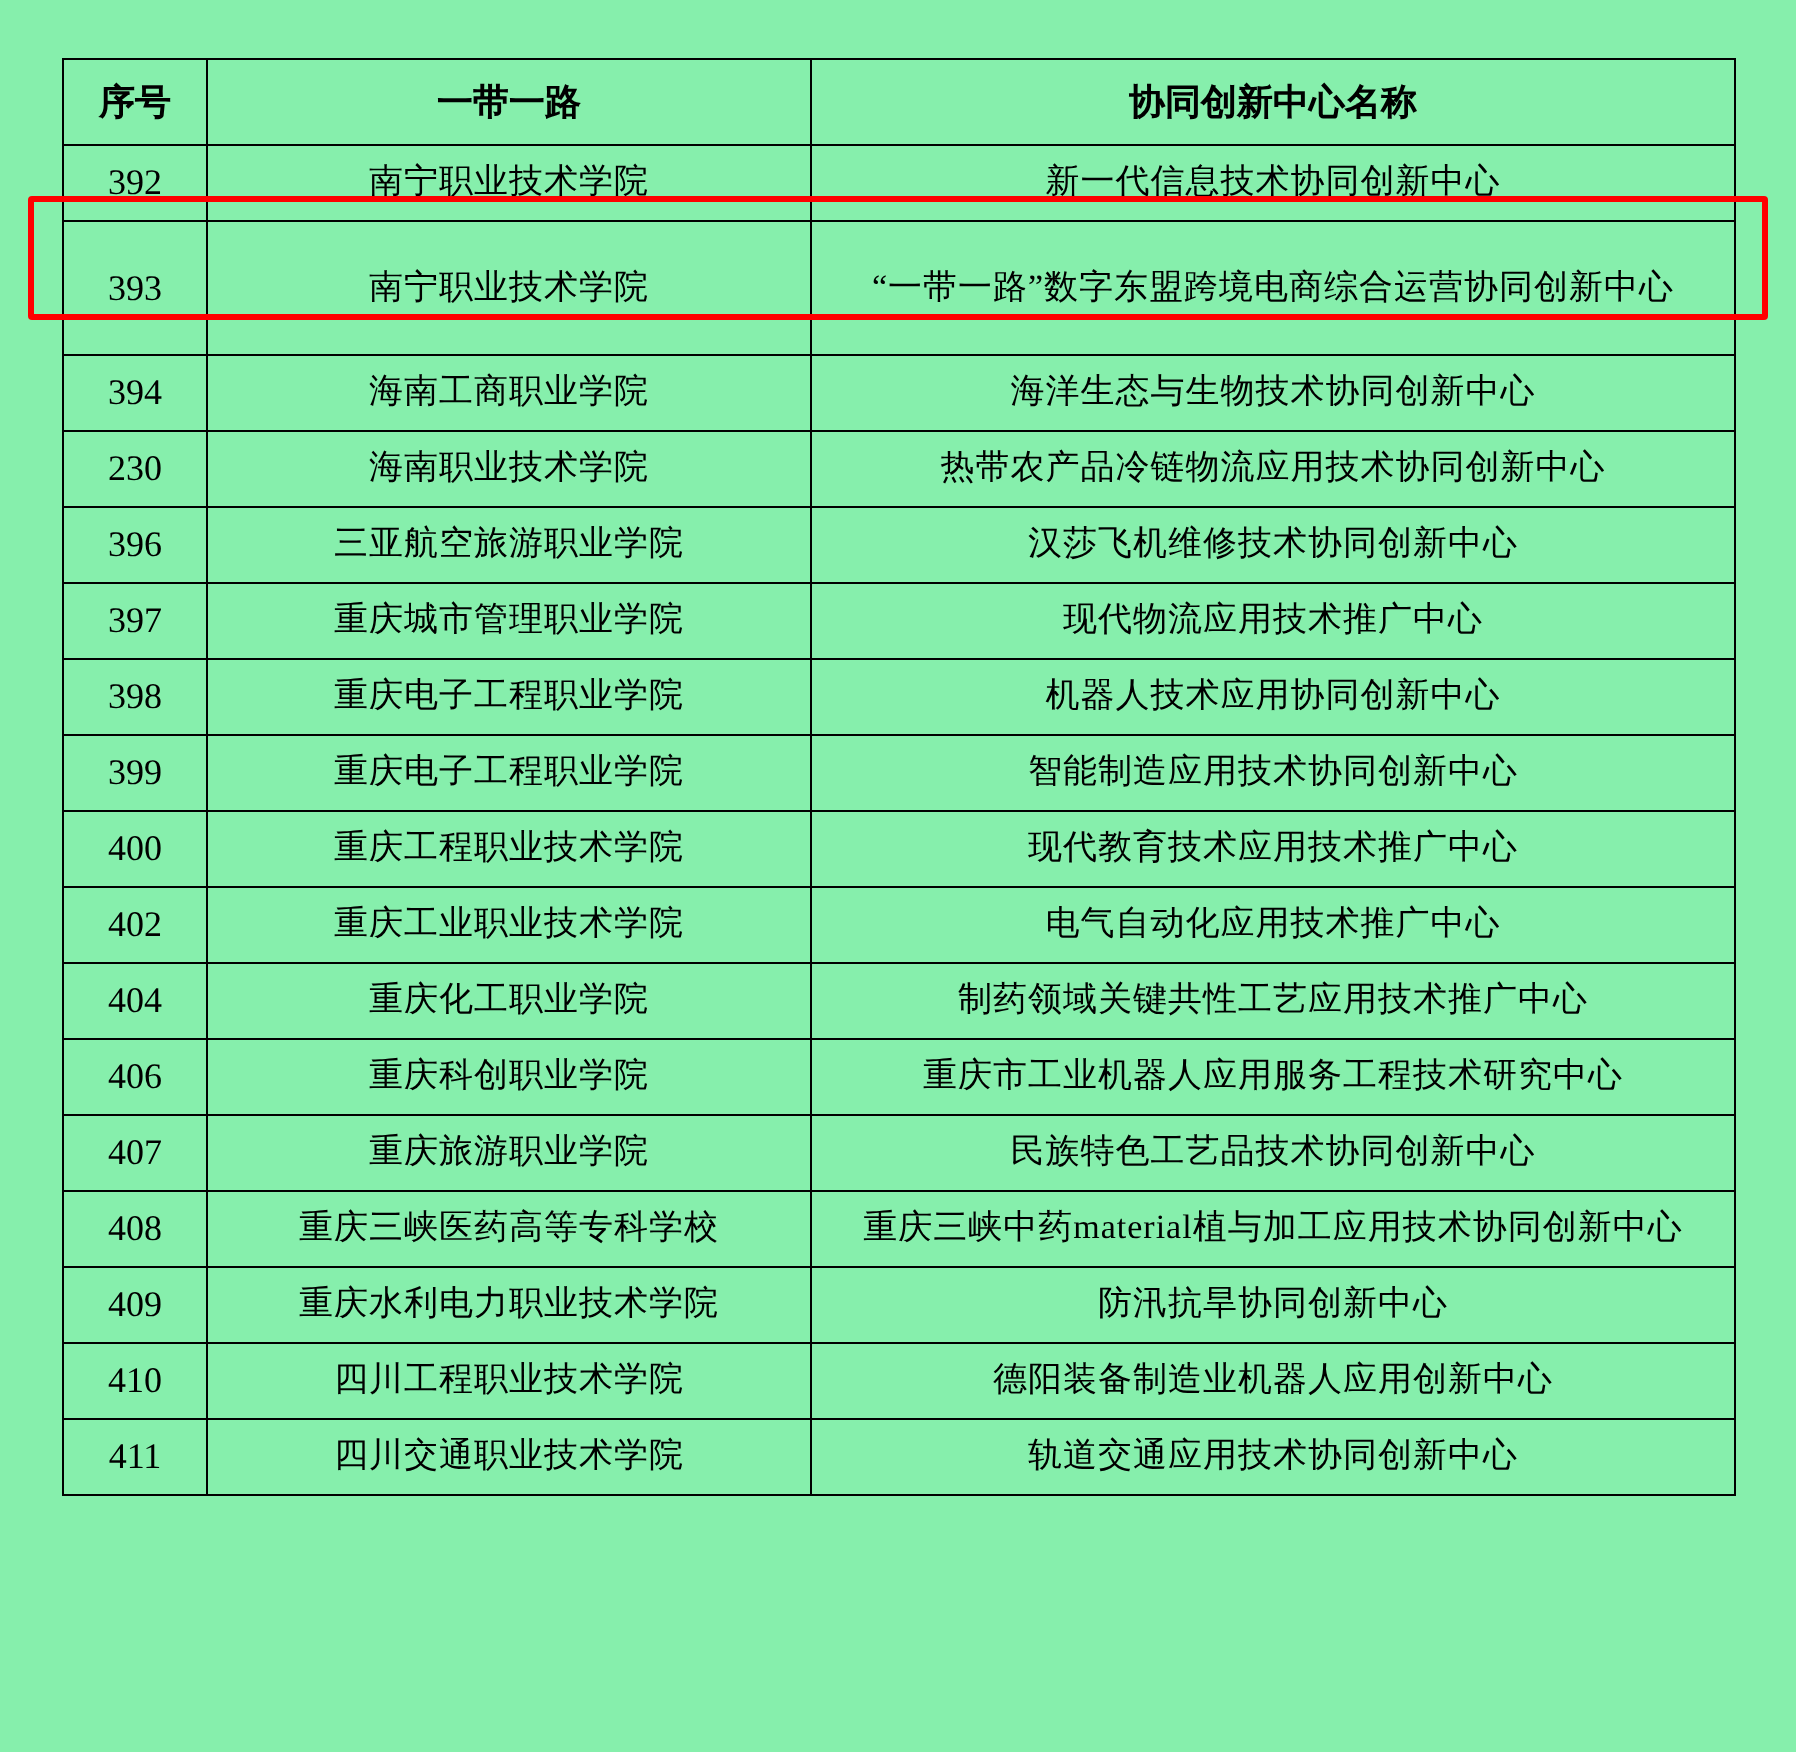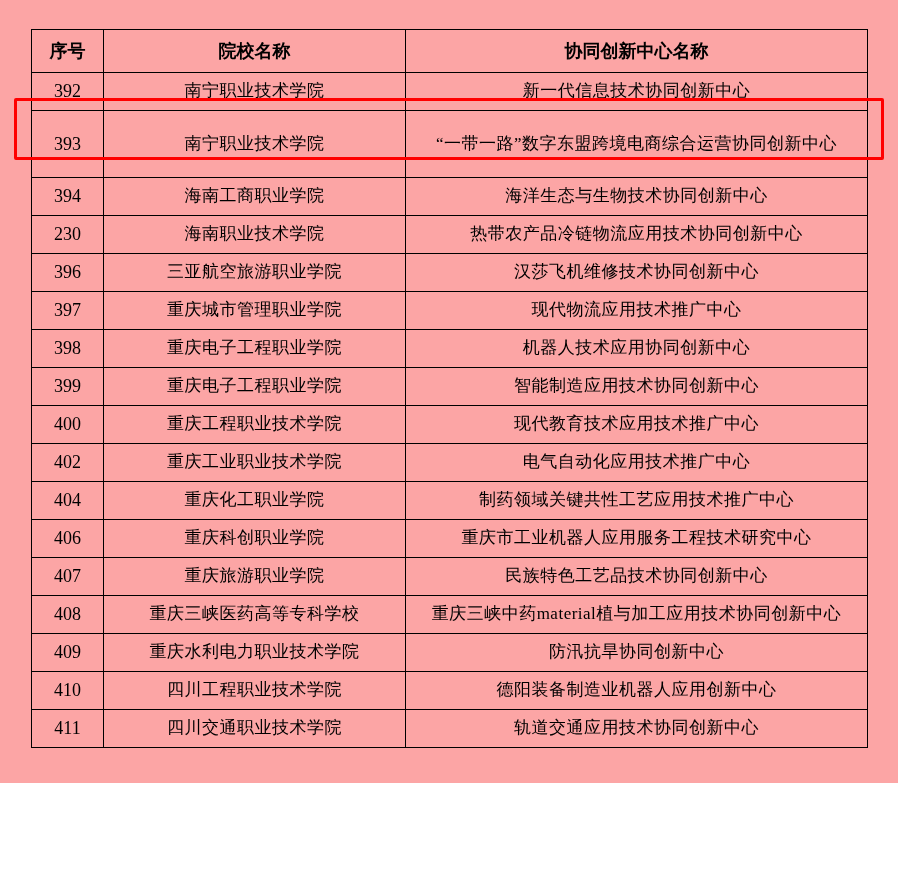--- a/index.html
+++ b/index.html
@@ -10,22 +10,22 @@
   body {
     width: 898px;
     height: 876px;
     font-family: "Liberation Serif", "DejaVu Serif", serif;
     color: #000000;
     overflow: hidden;
   }
   .page {
     position: relative;
     width: 898px;
-    height: 783px;
-    background: #fca5a5;
+    height: 876px;
+    background: #86efac;
   }
   .table-wrap {
     position: absolute;
     left: 31px;
     top: 29px;
     width: 836px;
   }
   table.listing {
     border-collapse: collapse;
     table-layout: fixed;
@@ -77,21 +77,21 @@
   <div class="table-wrap">
     <table class="listing">
       <colgroup>
         <col class="c-idx">
         <col class="c-school">
         <col class="c-center">
       </colgroup>
       <thead>
         <tr>
           <th>序号</th>
-          <th>院校名称</th>
+          <th>一带一路</th>
           <th>协同创新中心名称</th>
         </tr>
       </thead>
       <tbody id="table-body">
           <tr class="row-normal">
             <td class="idx">392</td>
             <td class="school">南宁职业技术学院</td>
             <td class="center">新一代信息技术协同创新中心</td>
           </tr>
           <tr class="row-tall">

